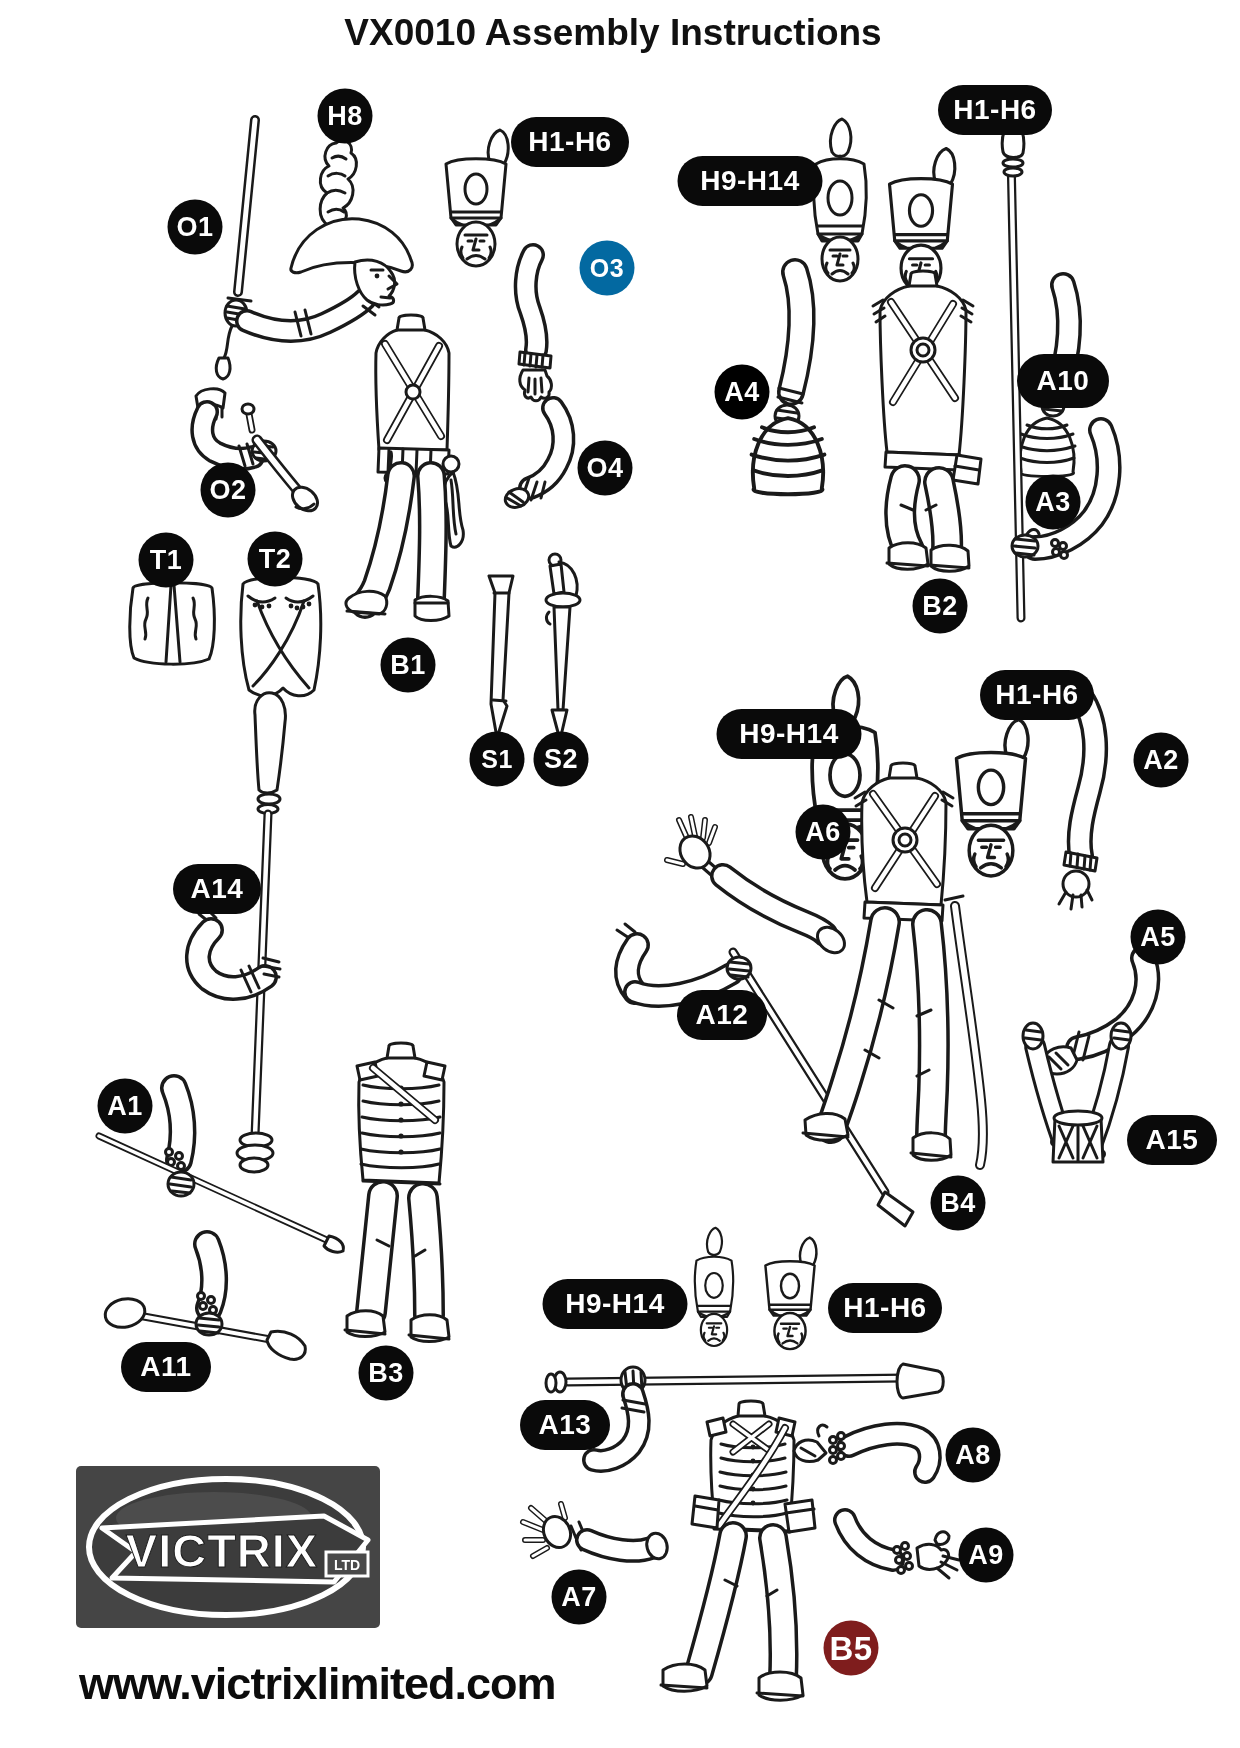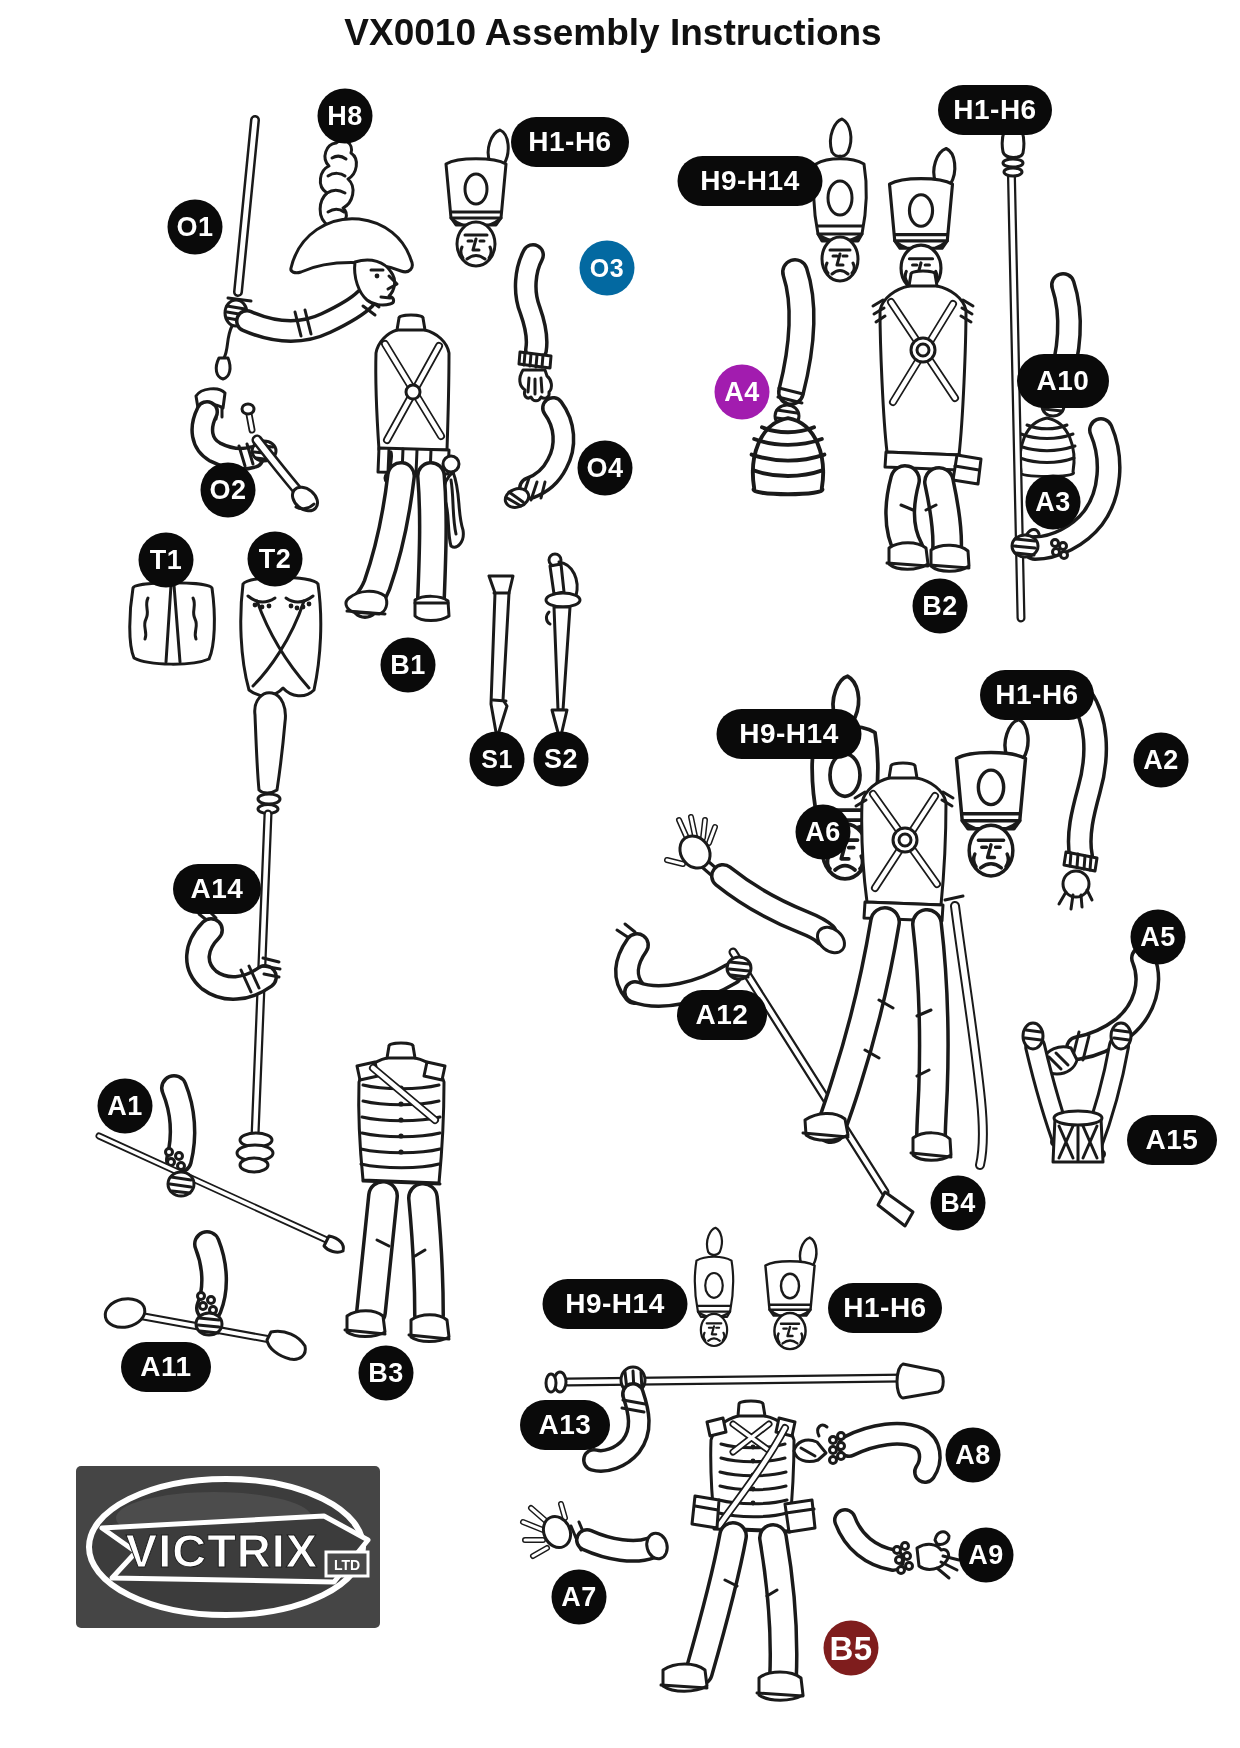--- a/index.html
+++ b/index.html
@@ -501,21 +501,21 @@
       <div class="plabel" style="left: 574px; top: 268px; width: 55px; height: 55px; background: #0369a1; color: rgb(255, 255, 255); font-size: 25px;">O3</div>
       <div class="plabel" style="left: 572px; top: 468px; width: 55px; height: 55px; background: rgb(10, 10, 10); color: rgb(255, 255, 255); font-size: 27px;">O4</div>
       <div class="plabel" style="left: 195px; top: 490px; width: 55px; height: 55px; background: rgb(10, 10, 10); color: rgb(255, 255, 255); font-size: 27px;">O2</div>
       <div class="plabel" style="left: 133px; top: 560px; width: 55px; height: 55px; background: rgb(10, 10, 10); color: rgb(255, 255, 255); font-size: 27px;">T1</div>
       <div class="plabel" style="left: 242px; top: 559px; width: 55px; height: 55px; background: rgb(10, 10, 10); color: rgb(255, 255, 255); font-size: 27px;">T2</div>
       <div class="plabel" style="left: 375px; top: 665px; width: 55px; height: 55px; background: rgb(10, 10, 10); color: rgb(255, 255, 255); font-size: 27px;">B1</div>
       <div class="plabel" style="left: 464px; top: 759px; width: 55px; height: 55px; background: rgb(10, 10, 10); color: rgb(255, 255, 255); font-size: 25px;">S1</div>
       <div class="plabel" style="left: 528px; top: 759px; width: 55px; height: 55px; background: rgb(10, 10, 10); color: rgb(255, 255, 255); font-size: 27px;">S2</div>
       <div class="plabel" style="left: 717px; top: 181px; width: 145px; height: 50px; background: rgb(10, 10, 10); color: rgb(255, 255, 255); font-size: 28px;">H9-H14</div>
       <div class="plabel" style="left: 962px; top: 110px; width: 114px; height: 50px; background: rgb(10, 10, 10); color: rgb(255, 255, 255); font-size: 28px;">H1-H6</div>
-      <div class="plabel" style="left: 709px; top: 392px; width: 55px; height: 55px; background: #a21caf; color: rgb(255, 255, 255); font-size: 27px;">A4</div>
+      <div class="plabel" style="left: 709px; top: 392px; width: 55px; height: 55px; background: #000000; color: rgb(255, 255, 255); font-size: 27px;">A4</div>
       <div class="plabel" style="left: 1020px; top: 502px; width: 55px; height: 55px; background: rgb(10, 10, 10); color: rgb(255, 255, 255); font-size: 27px;">A3</div>
       <div class="plabel" style="left: 1030px; top: 381px; width: 92px; height: 54px; background: rgb(10, 10, 10); color: rgb(255, 255, 255); font-size: 28px;">A10</div>
       <div class="plabel" style="left: 907px; top: 606px; width: 55px; height: 55px; background: rgb(10, 10, 10); color: rgb(255, 255, 255); font-size: 27px;">B2</div>
       <div class="plabel" style="left: 756px; top: 734px; width: 145px; height: 50px; background: rgb(10, 10, 10); color: rgb(255, 255, 255); font-size: 28px;">H9-H14</div>
       <div class="plabel" style="left: 1004px; top: 695px; width: 114px; height: 50px; background: rgb(10, 10, 10); color: rgb(255, 255, 255); font-size: 28px;">H1-H6</div>
       <div class="plabel" style="left: 1128px; top: 760px; width: 55px; height: 55px; background: rgb(10, 10, 10); color: rgb(255, 255, 255); font-size: 27px;">A2</div>
       <div class="plabel" style="left: 790px; top: 832px; width: 55px; height: 55px; background: rgb(10, 10, 10); color: rgb(255, 255, 255); font-size: 27px;">A6</div>
       <div class="plabel" style="left: 1125px; top: 937px; width: 55px; height: 55px; background: rgb(10, 10, 10); color: rgb(255, 255, 255); font-size: 27px;">A5</div>
       <div class="plabel" style="left: 689px; top: 1015px; width: 90px; height: 50px; background: rgb(10, 10, 10); color: rgb(255, 255, 255); font-size: 28px;">A12</div>
       <div class="plabel" style="left: 925px; top: 1203px; width: 55px; height: 55px; background: rgb(10, 10, 10); color: rgb(255, 255, 255); font-size: 27px;">B4</div>
@@ -526,13 +526,14 @@
       <div class="plabel" style="left: 353px; top: 1373px; width: 55px; height: 55px; background: rgb(10, 10, 10); color: rgb(255, 255, 255); font-size: 27px;">B3</div>
       <div class="plabel" style="left: 582px; top: 1304px; width: 145px; height: 50px; background: rgb(10, 10, 10); color: rgb(255, 255, 255); font-size: 28px;">H9-H14</div>
       <div class="plabel" style="left: 852px; top: 1308px; width: 114px; height: 50px; background: rgb(10, 10, 10); color: rgb(255, 255, 255); font-size: 28px;">H1-H6</div>
       <div class="plabel" style="left: 532px; top: 1425px; width: 90px; height: 50px; background: rgb(10, 10, 10); color: rgb(255, 255, 255); font-size: 28px;">A13</div>
       <div class="plabel" style="left: 940px; top: 1455px; width: 55px; height: 55px; background: rgb(10, 10, 10); color: rgb(255, 255, 255); font-size: 27px;">A8</div>
       <div class="plabel" style="left: 953px; top: 1555px; width: 55px; height: 55px; background: rgb(10, 10, 10); color: rgb(255, 255, 255); font-size: 27px;">A9</div>
       <div class="plabel" style="left: 546px; top: 1597px; width: 55px; height: 55px; background: rgb(10, 10, 10); color: rgb(255, 255, 255); font-size: 27px;">A7</div>
       <div class="plabel" style="left: 818px; top: 1648px; width: 55px; height: 55px; background: #7f1d1d; color: rgb(255, 255, 255); font-size: 33px;">B5</div>
     </div>
 
+  <div class="website">www.victrixlimited.com</div>
 </div>
 
 </body></html>

